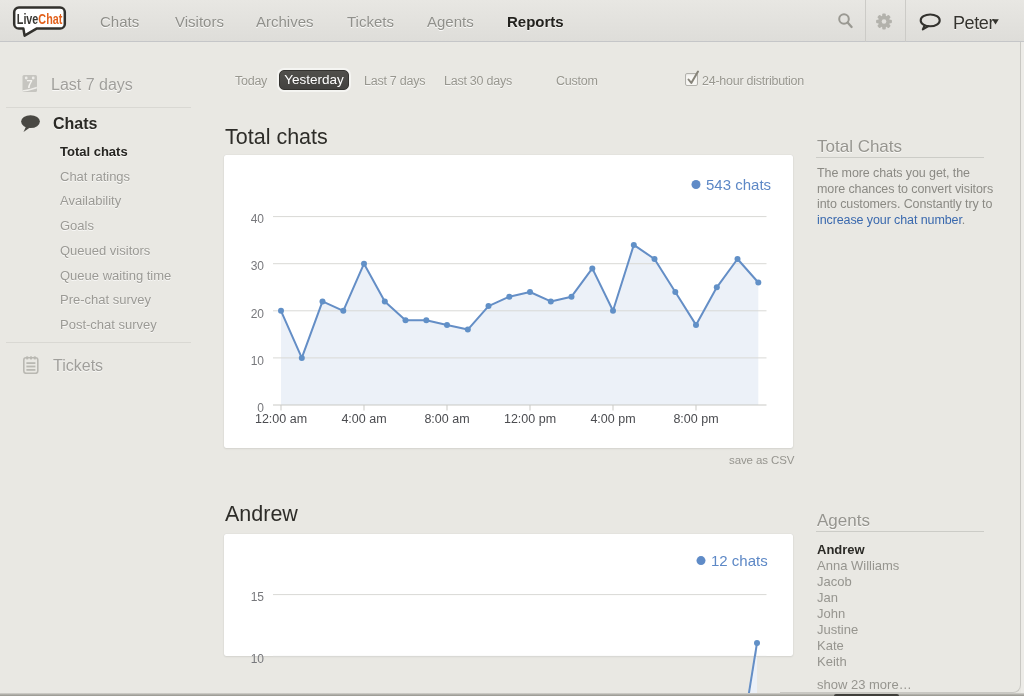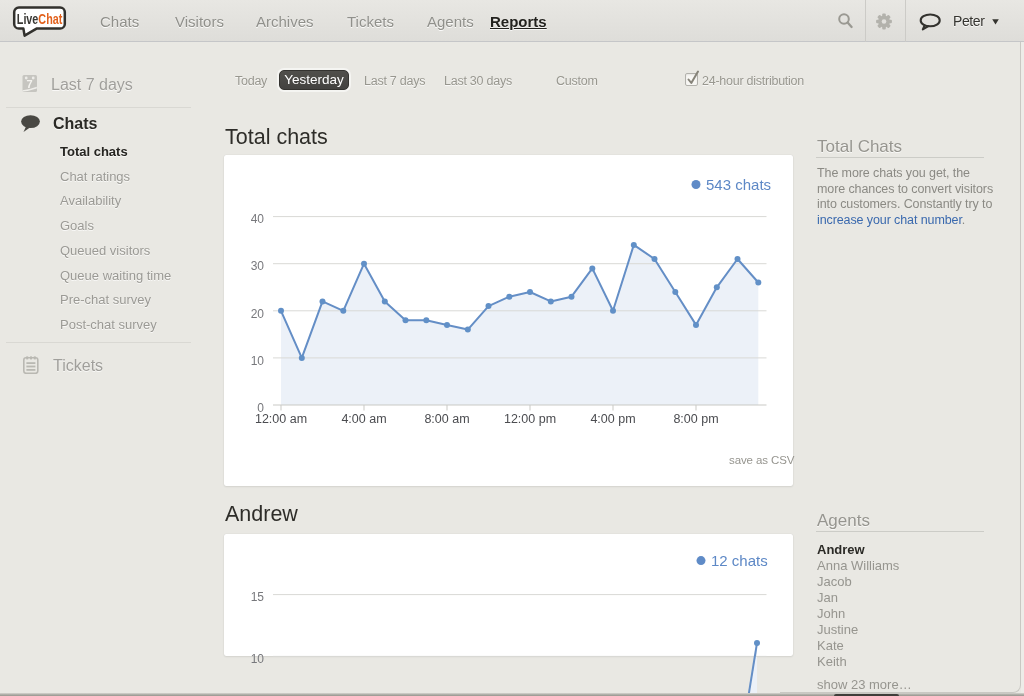--- a/index.html
+++ b/index.html
@@ -48,42 +48,42 @@
   
   .h1 { position:absolute; font-size:21.5px; color:#2e2d29; }
   .rh { position:absolute; left:817px; font-size:17px; color:#96958f; text-shadow:0 1px 0 rgba(255,255,255,.7); }
   .rline { position:absolute; left:816px; width:168px; height:1px; background:#ccccc7; }
   .rtext { position:absolute; left:817px; font-size:12.5px; letter-spacing:-0.1px; line-height:15.6px; color:#8b8a84; }
   .rtext a { color:#3a69ae; text-decoration:none; }
 
   
   .card { position:absolute; left:224px; width:569px; background:#fff;
           border-radius:2px; box-shadow:0 0 1px rgba(0,0,0,.18), 0 1px 2px rgba(0,0,0,.08); }
-  #card1 { top:155px; height:331px; }
+  #card1 { top:155px; height:293px; }
   #card2 { top:534px; height:122px; }
   .csv { position:absolute; font-size:11.5px; letter-spacing:-0.1px; color:#96958f; }
 
   .agent { position:absolute; left:817px; font-size:13px; color:#96958f; }
   .agent.b { color:#2b2a26; font-weight:bold; }
 </style>
 </head>
 <body>
 
 <div id="nav">
 
   <svg class="abs" style="left:12px; top:5px;" width="58" height="34" viewBox="0 0 58 34">
     <path d="M6.9 2.4 H48.1 A4.7 4.7 0 0 1 52.8 7.1 V18.9 A4.7 4.7 0 0 1 48.1 23.6 H24.5 L12.6 30.6 L11.4 23.6 H6.9 A4.7 4.7 0 0 1 2.2 18.9 V7.1 A4.7 4.7 0 0 1 6.9 2.4 Z" fill="#ffffff" stroke="#32312d" stroke-width="2.5" stroke-linejoin="round"></path>
     <text x="4.8" y="18.8" font-family="Liberation Sans, sans-serif" font-size="14.5" font-weight="bold" fill="#393834" textLength="45.5" lengthAdjust="spacingAndGlyphs">Live<tspan fill="#e2611c">Chat</tspan></text>
   </svg>
   <span class="navitem" style="left:100px;">Chats</span>
   <span class="navitem" style="left:175px;">Visitors</span>
   <span class="navitem" style="left:256px;">Archives</span>
   <span class="navitem" style="left:347px;">Tickets</span>
   <span class="navitem" style="left:427px;">Agents</span>
-  <span class="navitem active" style="left:490px;text-decoration:underline;">Reports</span>
+  <span class="navitem active" style="left:507px;">Reports</span>
   <div class="navsep" style="left:865px;"></div>
   <div class="navsep" style="left:905px;"></div>
 
   <svg class="abs" style="left:837px; top:12px;" width="18" height="18" viewBox="0 0 18 18">
     <circle cx="7" cy="7" r="4.8" fill="none" stroke="#9a9992" stroke-width="2"></circle>
     <line x1="10.6" y1="10.6" x2="14.6" y2="15" stroke="#9a9992" stroke-width="2.3" stroke-linecap="round"></line>
   </svg>
 
   <svg class="abs" style="left:874px; top:11px;" width="20" height="20" viewBox="0 0 20 20">
     <g fill="#b3b2ac">
@@ -101,21 +101,21 @@
         </g>
       </g>
     </g>
     <circle cx="10" cy="10.5" r="2.3" fill="#e2e1dd"></circle>
   </svg>
 
   <svg class="abs" style="left:919px; top:12px;" width="24" height="20" viewBox="0 0 24 20">
     <ellipse cx="11.2" cy="8.4" rx="9.5" ry="5.9" fill="none" stroke="#33322e" stroke-width="2.1"></ellipse>
     <path d="M5.8 13 L3.8 17.5 L9.8 13.8" fill="none" stroke="#33322e" stroke-width="2" stroke-linejoin="round"></path>
   </svg>
-  <span class="navitem" style="left:953px; color:#35342f; font-size:14px; letter-spacing:-0.4px;">Peter</span>
+  <span class="navitem" style="left:953px; color:#35342f; font-size:18px; letter-spacing:-0.4px;">Peter</span>
   <svg class="abs" style="left:992px; top:19px;" width="7" height="6" viewBox="0 0 7 6">
     <path d="M0.2 0.2 L6.8 0.2 L3.5 5.5 z" fill="#35342f"></path>
   </svg>
 </div>
 
 <div id="rpanel"></div>
 <div id="rstrip"></div>
 
 <svg class="abs" style="left:22px; top:74px;" width="16" height="19" viewBox="0 0 16 19">
   <rect x="0.5" y="1" width="14.5" height="17" rx="1.5" fill="#c6c5c0"></rect>

